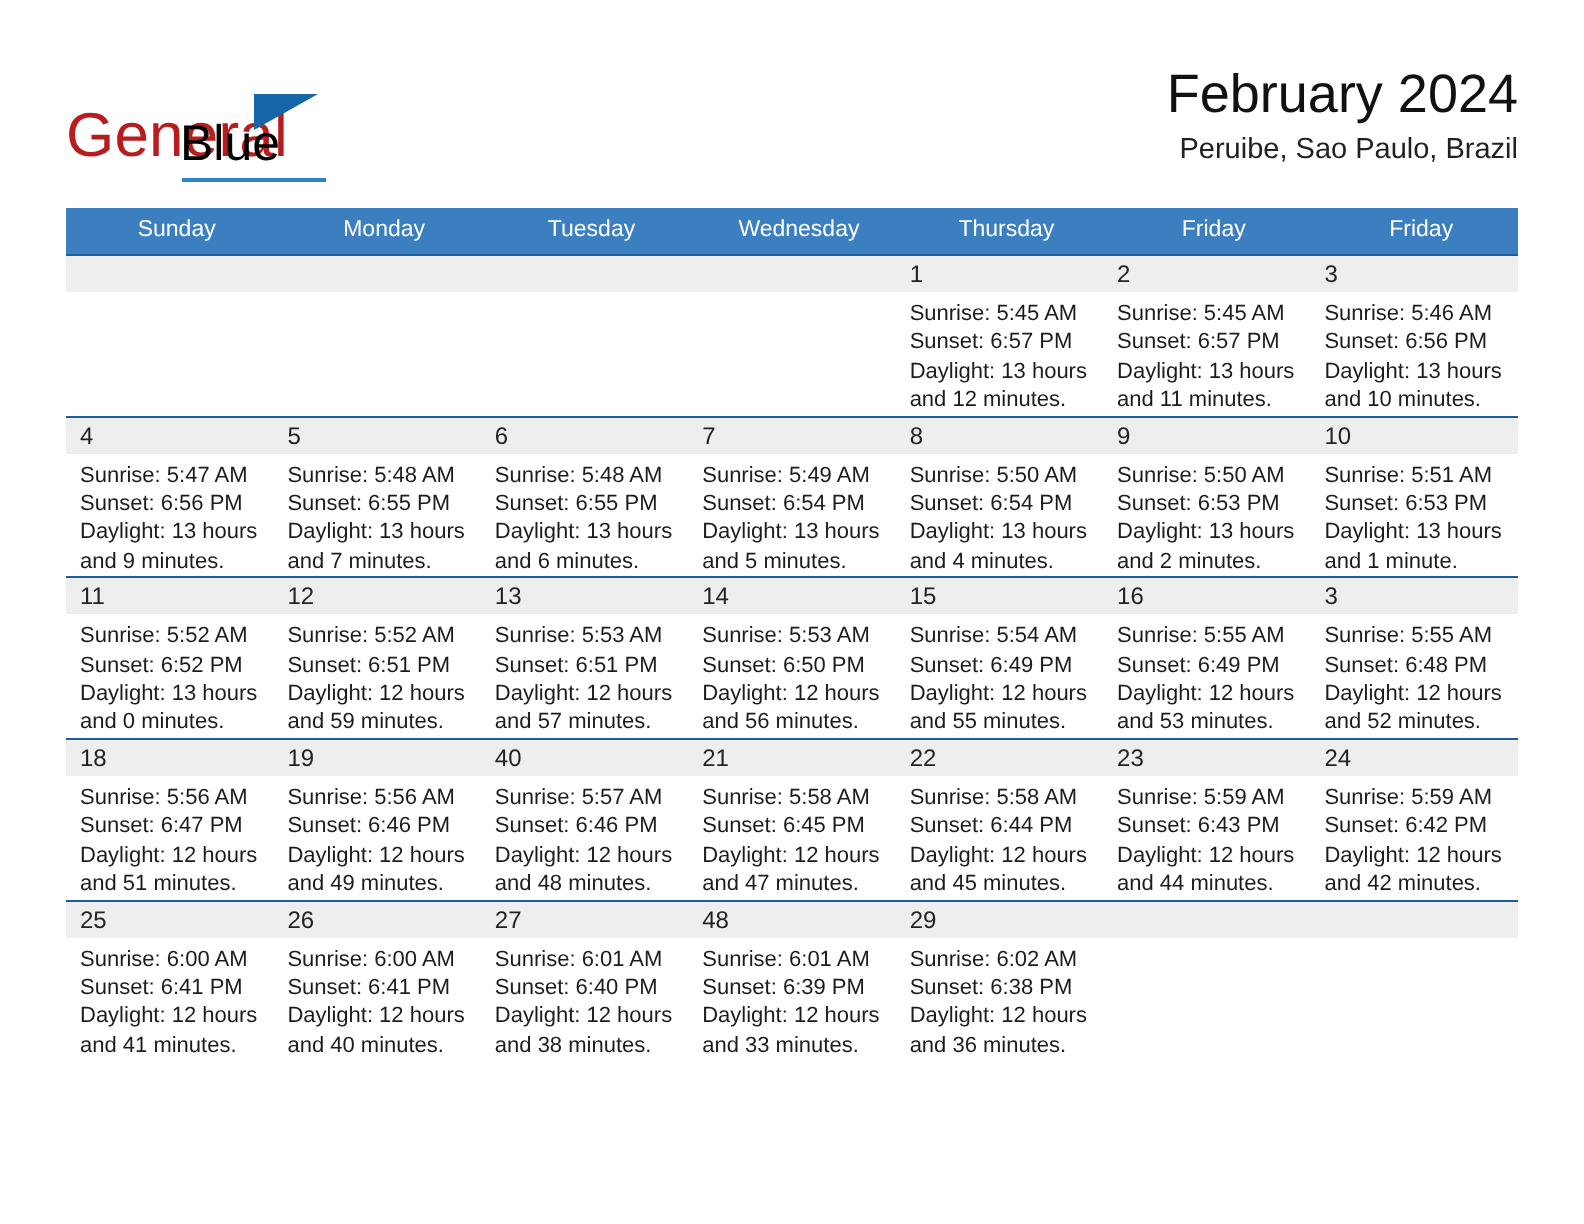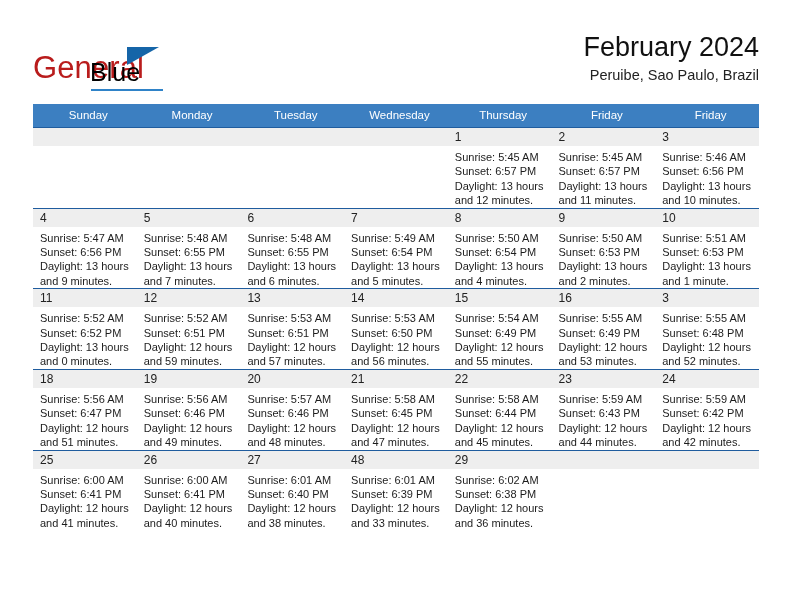--- a/index.html
+++ b/index.html
@@ -368,21 +368,21 @@
           <td class="day-cell">
             <div class="daynum-band">19</div>
             <div class="cell-body">
               <div>Sunrise: 5:56 AM</div>
               <div>Sunset: 6:46 PM</div>
               <div class="daylight-line">Daylight: 12 hours</div>
               <div class="daylight-line">and 49 minutes.</div>
             </div>
           </td>
           <td class="day-cell">
-            <div class="daynum-band">20</div>
+            <div class="daynum-band">40</div>
             <div class="cell-body">
               <div>Sunrise: 5:57 AM</div>
               <div>Sunset: 6:46 PM</div>
               <div class="daylight-line">Daylight: 12 hours</div>
               <div class="daylight-line">and 48 minutes.</div>
             </div>
           </td>
           <td class="day-cell">
             <div class="daynum-band">21</div>
             <div class="cell-body">

